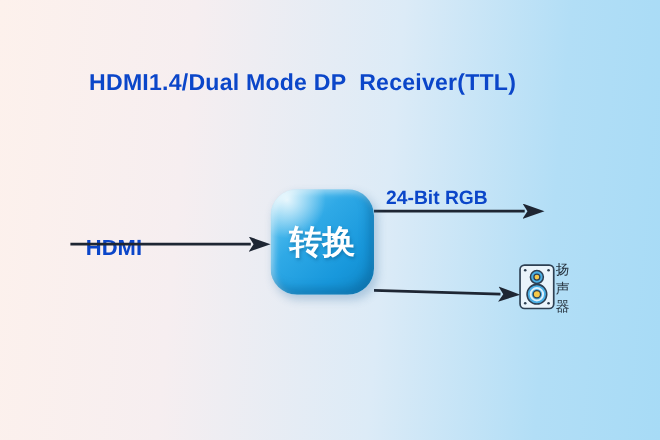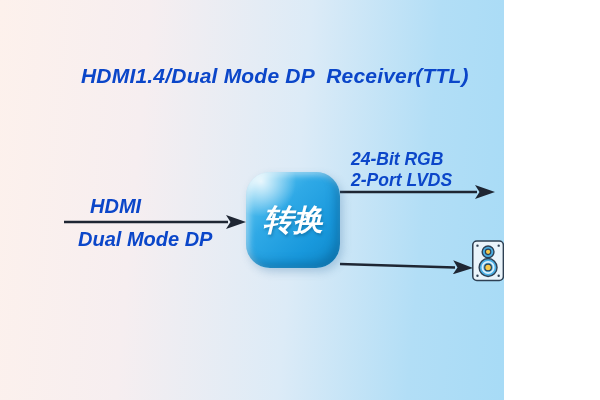--- a/index.html
+++ b/index.html
@@ -1,39 +1,39 @@
 <!DOCTYPE html>
 <html style="--text-blue: #0b46c9; --arrow: #1e2633; --bg-left: #fdf1ec; --bg-right: #a7dbf6; --box-blue-light: #6fd0f5; --box-blue-dark: #0f86c6; --speaker-body: #eaf4fb; --speaker-outline: #2e4053; --speaker-cone-blue: #4aafe5; --speaker-cone-yellow: #f6c94a;"><head>
 <meta charset="utf-8">
 <style>
   html,body{margin:0;padding:0;}
   .canvas{
     position:relative;
-    width:504px;height:400px;
+    width:600px;height:400px;
     overflow:hidden;
     font-family:"Liberation Sans","DejaVu Sans",sans-serif;
     background:linear-gradient(95deg,
       var(--bg-left) 0%, #f6eef0 28%, #dcebf7 58%, #b2def6 82%, var(--bg-right) 100%);
-    font-style:italic;
   }
   .diagram-title{
     position:absolute;left:81px;top:64px;
     font-size:21px;font-weight:bold;letter-spacing:0.2px;
     color:var(--text-blue);
     white-space:pre;
   }
   .io-label{
     position:absolute;
     font-weight:bold;
     color:var(--text-blue);
     white-space:nowrap;
+    margin-top:20px;
   }
   .in-label{font-size:20px;}
   .out-label{font-size:17.5px;}
-  #lbl-hdmi{left:90px;top:195px;}
+  #lbl-hdmi{left:78px;top:195px;}
   #lbl-dp{left:78px;top:228px;}
   #lbl-rgb{left:351px;top:149px;}
   #lbl-lvds{left:351px;top:170px;}
   #lbl-bt{left:348px;top:199px;}
   #lbl-i2s{left:344px;top:239px;}
   .converter-box{
     position:absolute;left:246px;top:172px;
     width:94px;height:96px;
     border-radius:24px;
     background:
@@ -63,41 +63,39 @@
   }
 </style>
 </head>
 <body>
 
 <div class="canvas">
 
   <div class="diagram-title">HDMI1.4/Dual Mode DP  Receiver(TTL)</div>
 
   <div class="io-label in-label" id="lbl-hdmi">HDMI</div>
-  <div class="io-label in-label" id="lbl-dp">Dual Mode DP</div>
 
   <svg class="arrows" viewBox="0 0 600 400" aria-hidden="true">
     <defs>
       <marker id="ah" markerUnits="userSpaceOnUse" markerWidth="20" markerHeight="14" viewBox="0 0 20 14" refX="2" refY="7" orient="auto">
         <path d="M0,0 L20,7 L0,14 L4.5,7 Z" fill="#1e2633"></path>
       </marker>
     </defs>
     <g stroke="#1e2633" stroke-width="2.5" fill="none">
       <path d="M64,222 L228,222" marker-end="url(#ah)"></path>
       <path d="M340,192 L477,192" marker-end="url(#ah)"></path>
       <path d="M340,264 L455,267.4" marker-end="url(#ah)"></path>
     </g>
   </svg>
 
   <div class="converter-box">
     <span class="converter-label">转换</span>
   </div>
 
   <div class="io-label out-label" id="lbl-rgb">24-Bit RGB</div>
-  <div class="io-label out-label" id="lbl-lvds">2-Port LVDS</div>
 
   <div class="speaker">
     <svg width="58" height="72" viewBox="0 0 58 72" aria-hidden="true">
       <rect x="3" y="2" width="52" height="67" rx="7" fill="#eaf4fb" stroke="#2e4053" stroke-width="2.6"></rect>
       <circle cx="11" cy="10" r="2" fill="#2e4053"></circle>
       <circle cx="47" cy="10" r="2" fill="#2e4053"></circle>
       <circle cx="11" cy="61" r="2" fill="#2e4053"></circle>
       <circle cx="47" cy="61" r="2" fill="#2e4053"></circle>
       <circle cx="29" cy="20.5" r="10" fill="#4aafe5" stroke="#2e4053" stroke-width="2.4"></circle>
       <circle cx="29" cy="20.5" r="4.6" fill="#f6c94a" stroke="#2e4053" stroke-width="2"></circle>

